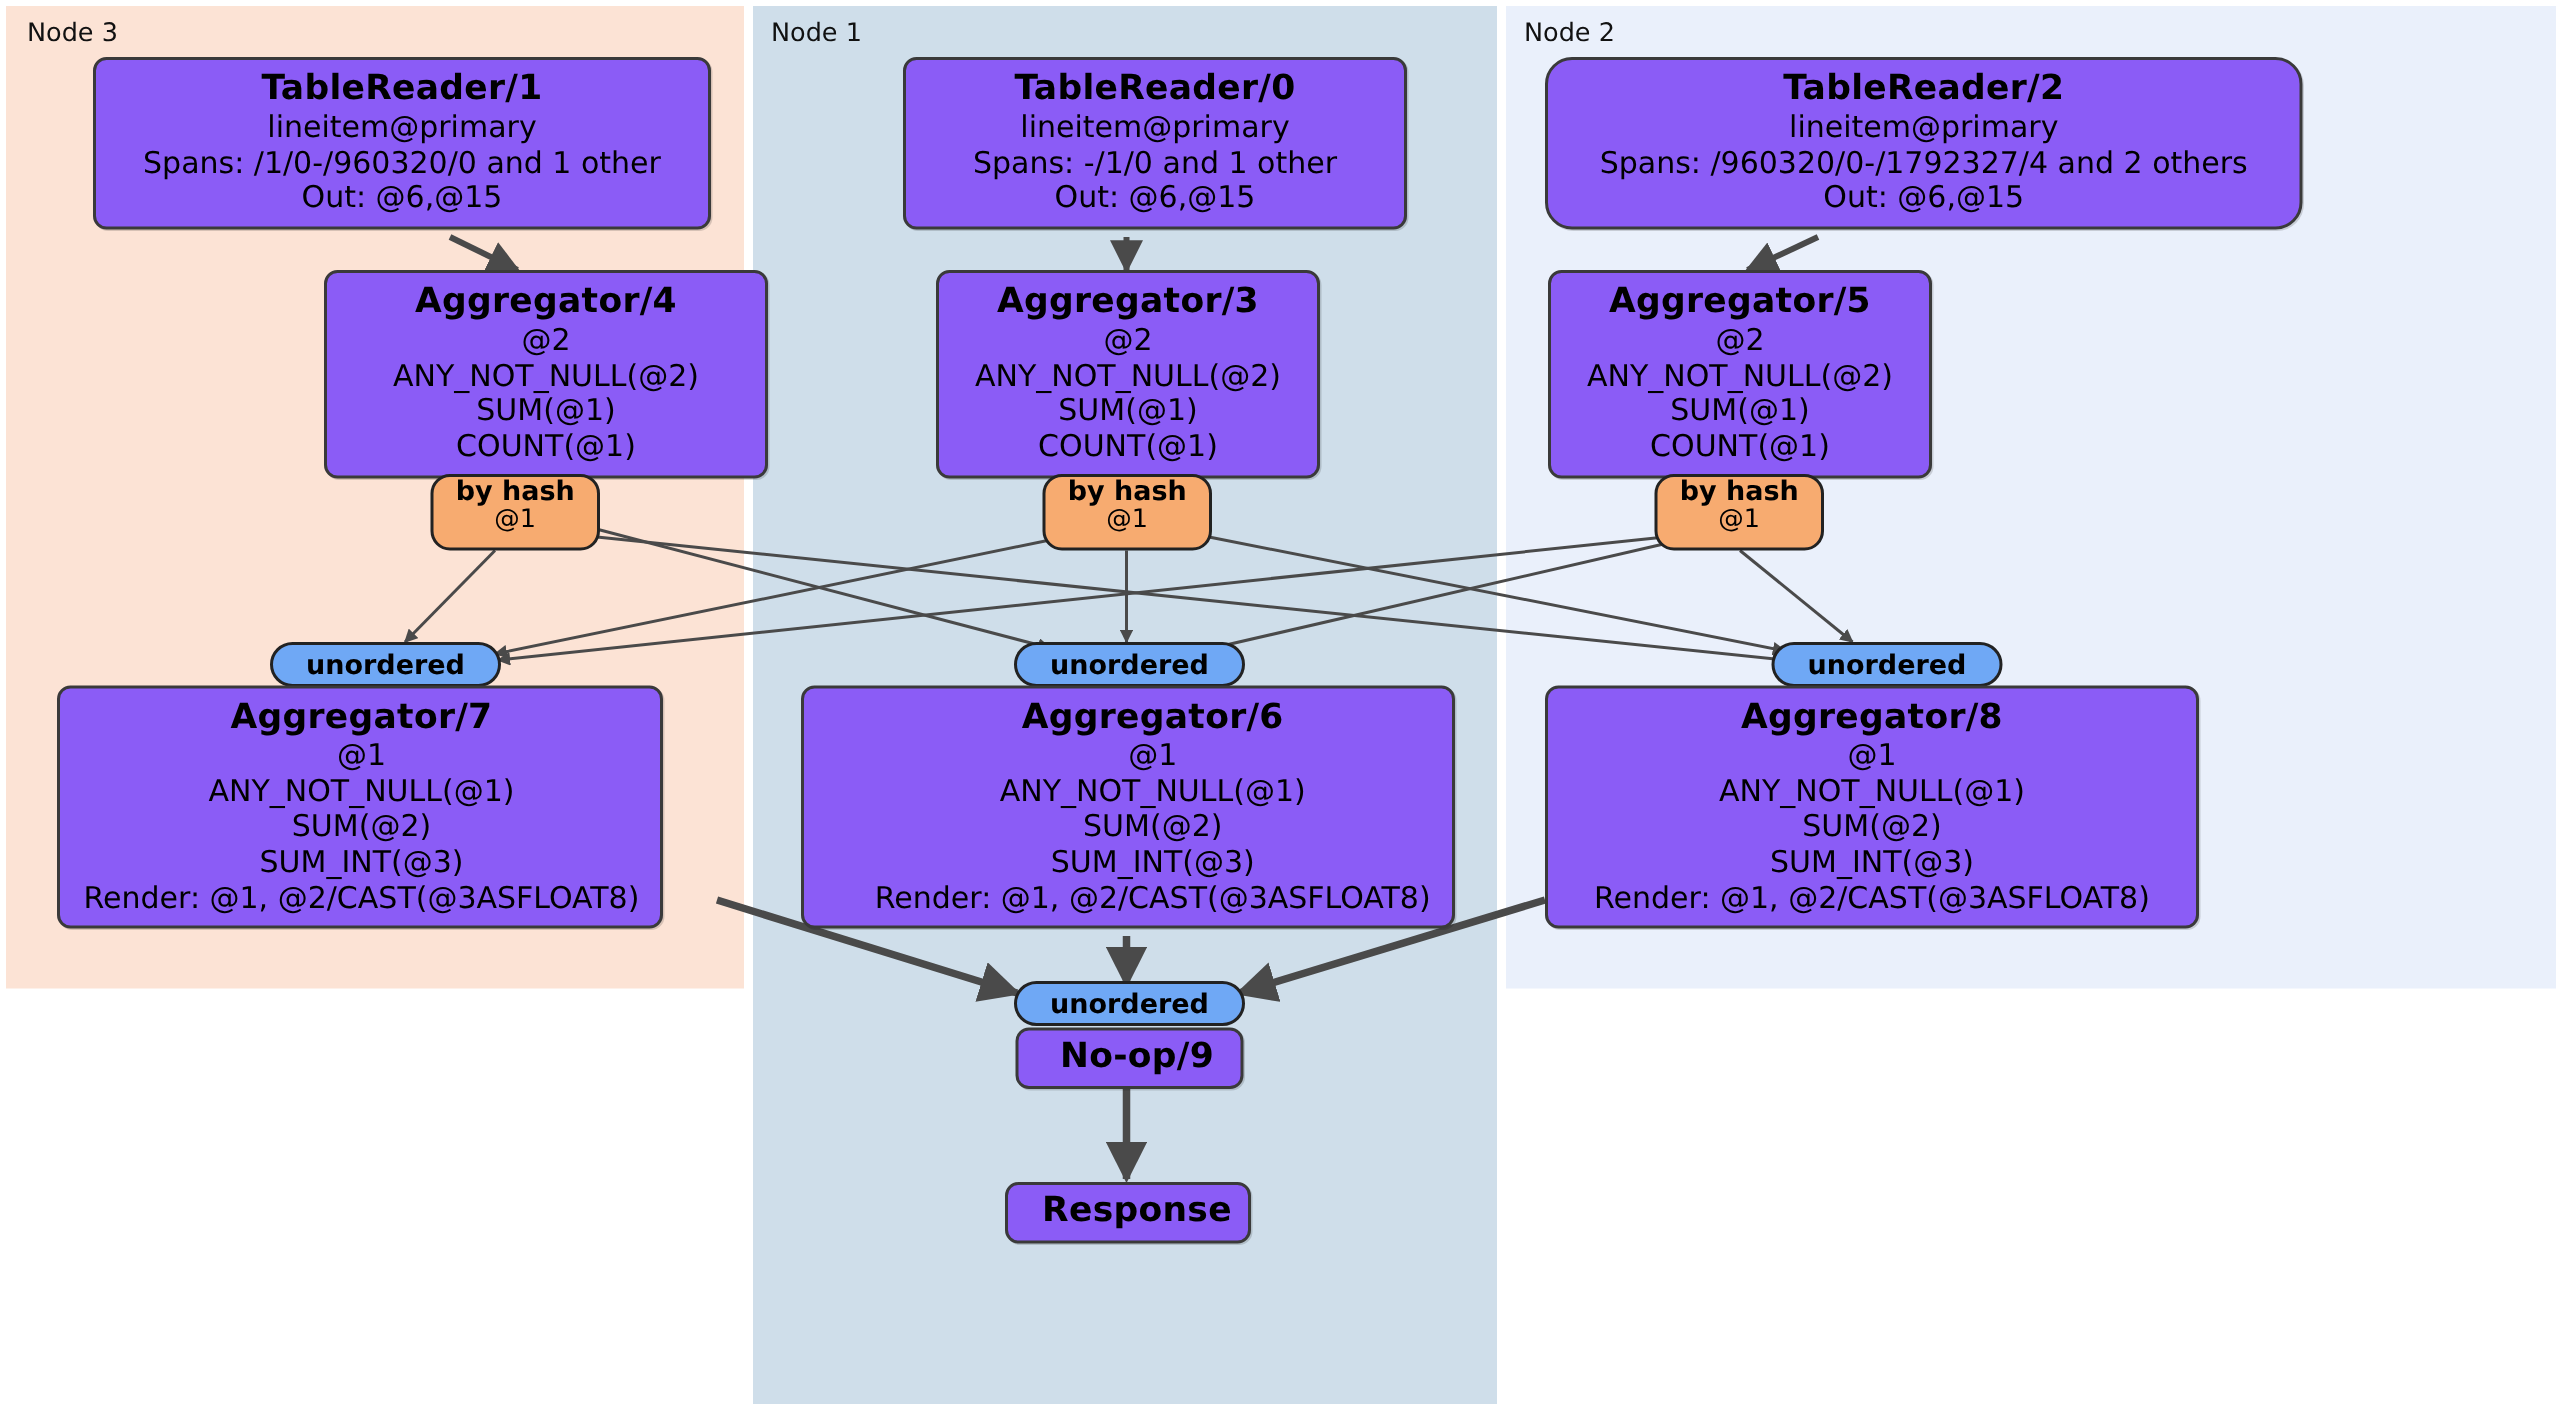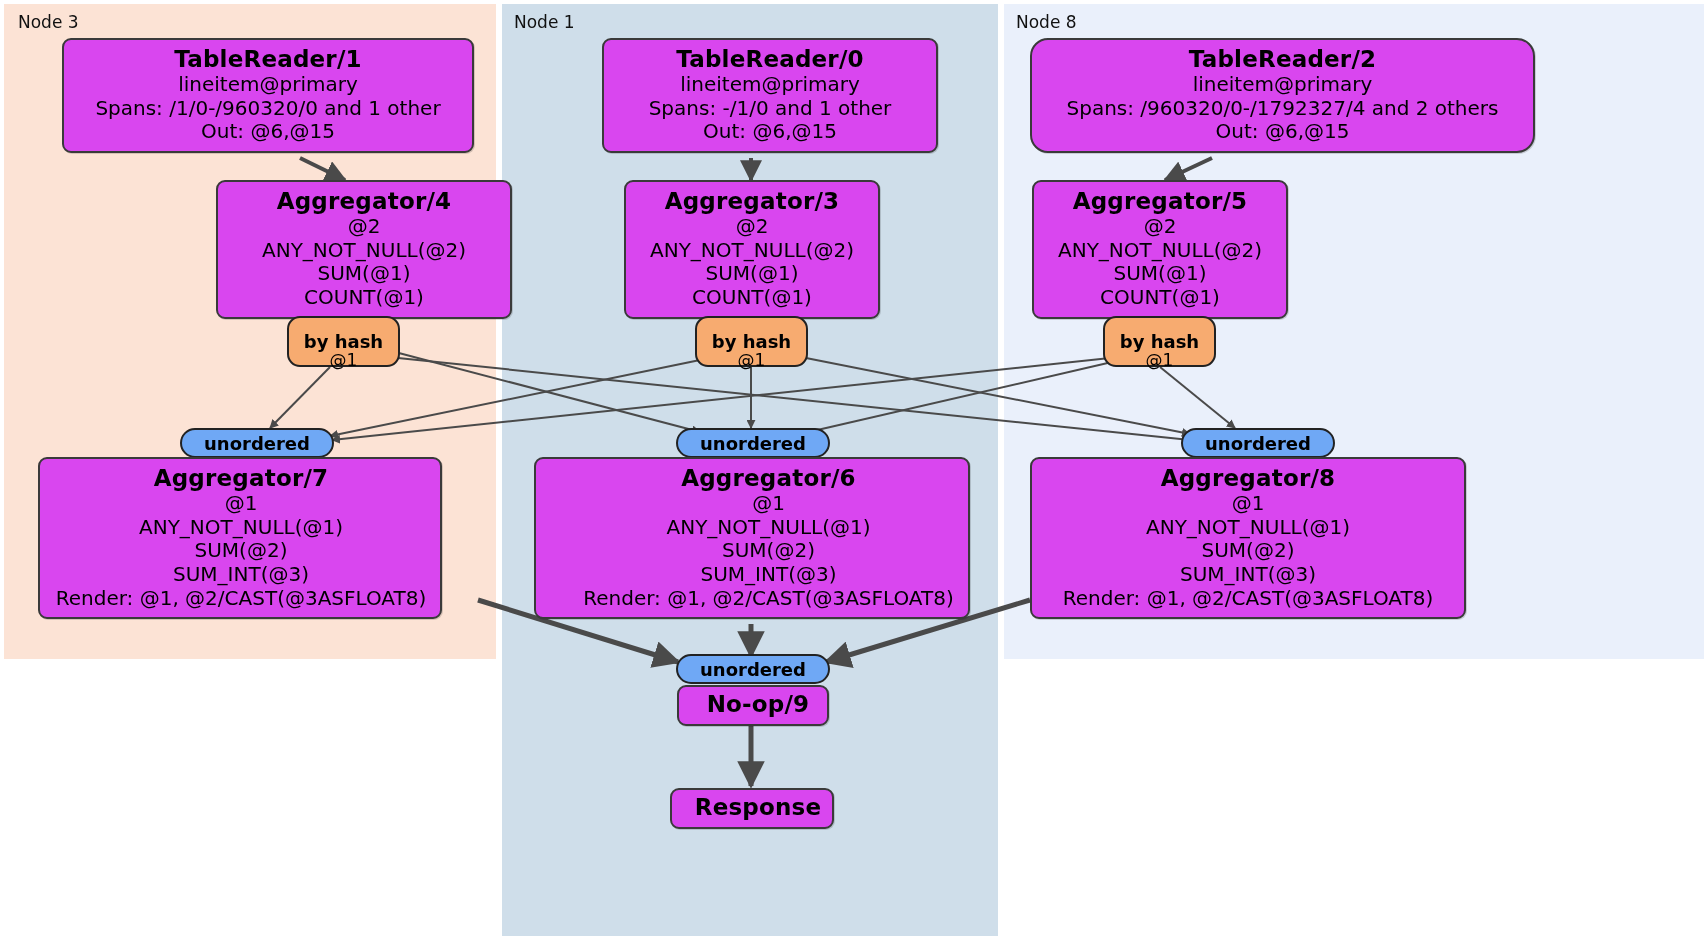--- a/index.html
+++ b/index.html
@@ -20,21 +20,21 @@
     font-family:"DejaVu Sans","Liberation Sans",sans-serif;
     white-space:nowrap;
   }
 
   
   #edges{position:absolute;left:0;top:0;width:1708px;height:940px;}
 
   
   .proc{
     position:absolute;box-sizing:border-box;
-    background:#d946ef;
+    background:#8b5cf6;
     border:2px solid #3a3a3a;
     border-radius:9px;
     text-align:center;
     padding:6px 10px 7px 10px;
     color:#000;
     box-shadow:1px 1px 0 rgba(0,0,0,.15);
   }
   .proc .ttl{
     font-size:23px;font-weight:bold;letter-spacing:.2px;
     line-height:1.18;
@@ -49,21 +49,21 @@
     border:2px solid #222;
     text-align:center;
     color:#000;
     line-height:1.08;
   }
   .pill .p1{font-size:18px;font-weight:bold;}
   .pill .p2{font-size:17px;font-weight:normal;}
   .pill.hash{
     background:#f7ab70;
     border-radius:13px;
-    padding-top:14px;
+    padding-top:0;
   }
   .pill.sync{
     background:#6fa8f5;
     border-radius:17px;
     padding-top:4px;
   }
 </style>
 </head>
 <body>
 
@@ -71,21 +71,21 @@
 
   <div class="node-panel" style="left:4px;top:4px;width:492px;height:655px;background:#fce3d5;">
   </div>
   <div class="node-panel" style="left:502px;top:4px;width:496px;height:932px;background:#cfdeea;">
   </div>
   <div class="node-panel" style="left:1004px;top:4px;width:700px;height:655px;background:#eaf0fb;">
   </div>
 
   <div class="node-label" style="left:18px;top:12px;">Node 3</div>
   <div class="node-label" style="left:514px;top:12px;">Node 1</div>
-  <div class="node-label" style="left:1016px;top:12px;">Node 8</div>
+  <div class="node-label" style="left:1016px;top:12px;">Node 2</div>
 
   <svg id="edges" viewBox="0 0 1708 940">
     <defs>
       <marker id="ah" viewBox="0 0 10 10" refX="9" refY="5" markerWidth="5.5" markerHeight="5.5" orient="auto-start-reverse">
         <path d="M 0 0 L 10 5 L 0 10 z" fill="#4a4a4a"></path>
       </marker>
       <marker id="ahs" viewBox="0 0 10 10" refX="9" refY="5" markerWidth="4.5" markerHeight="4.5" orient="auto-start-reverse">
         <path d="M 0 0 L 10 5 L 0 10 z" fill="#4a4a4a"></path>
       </marker>
     </defs>

